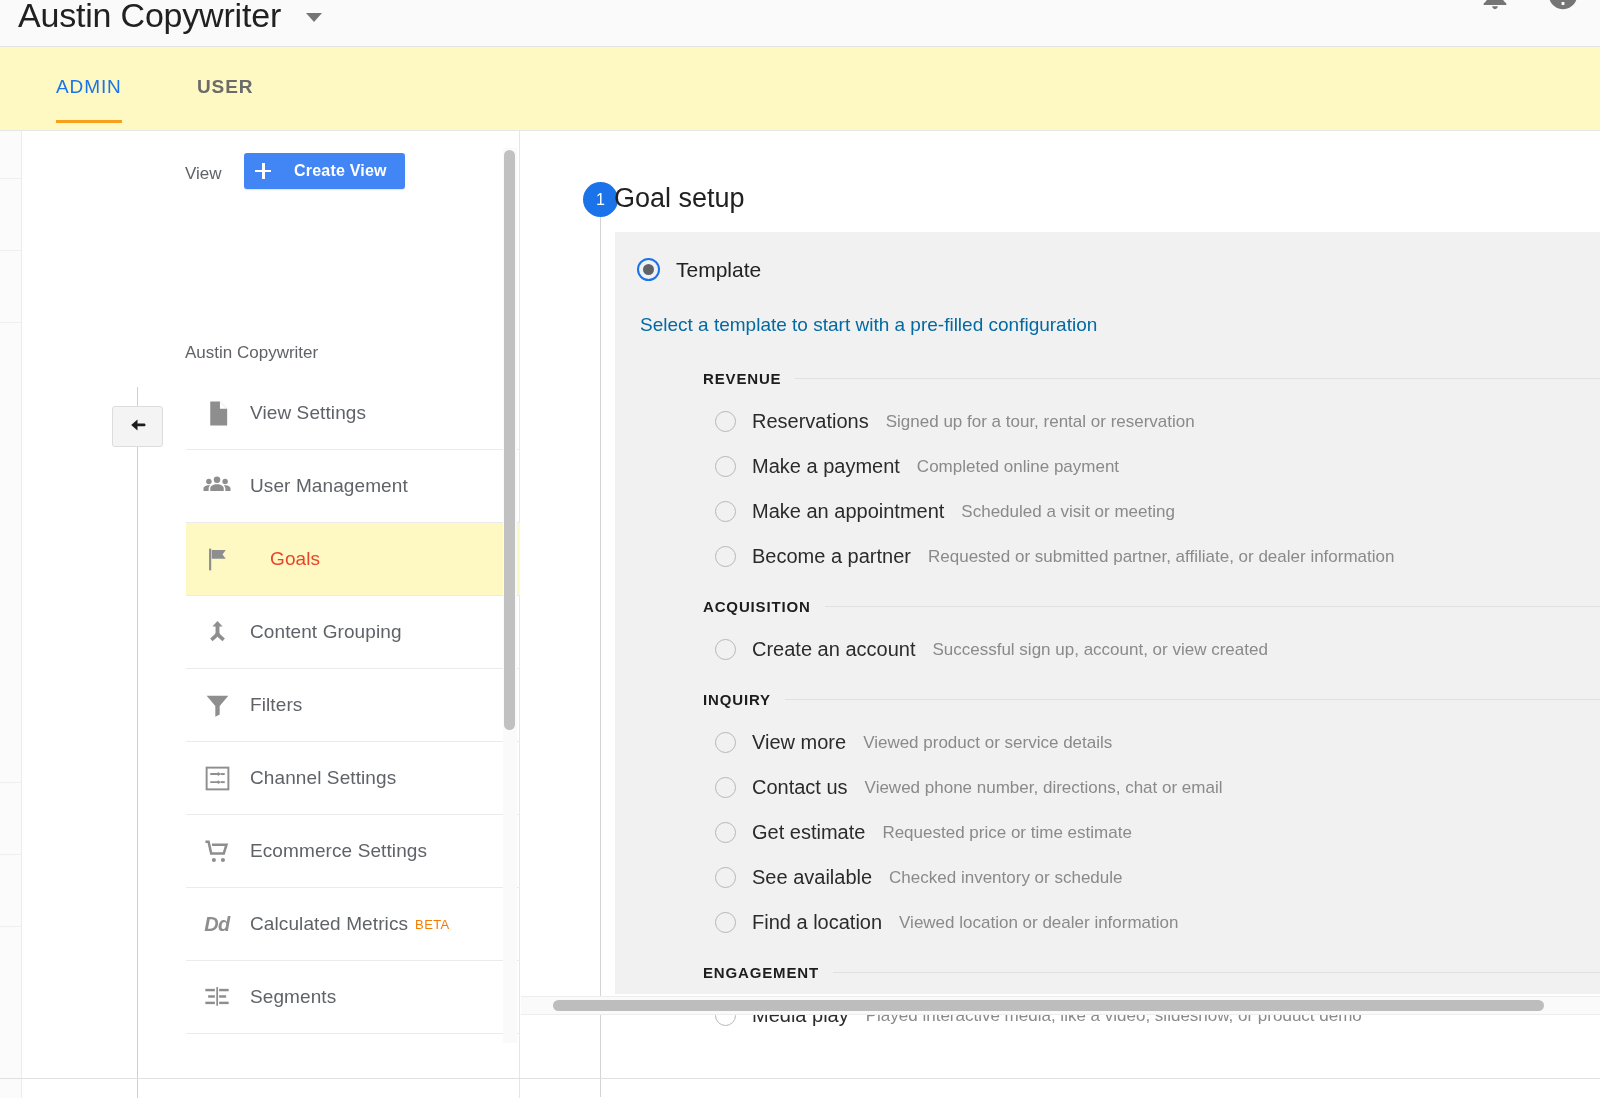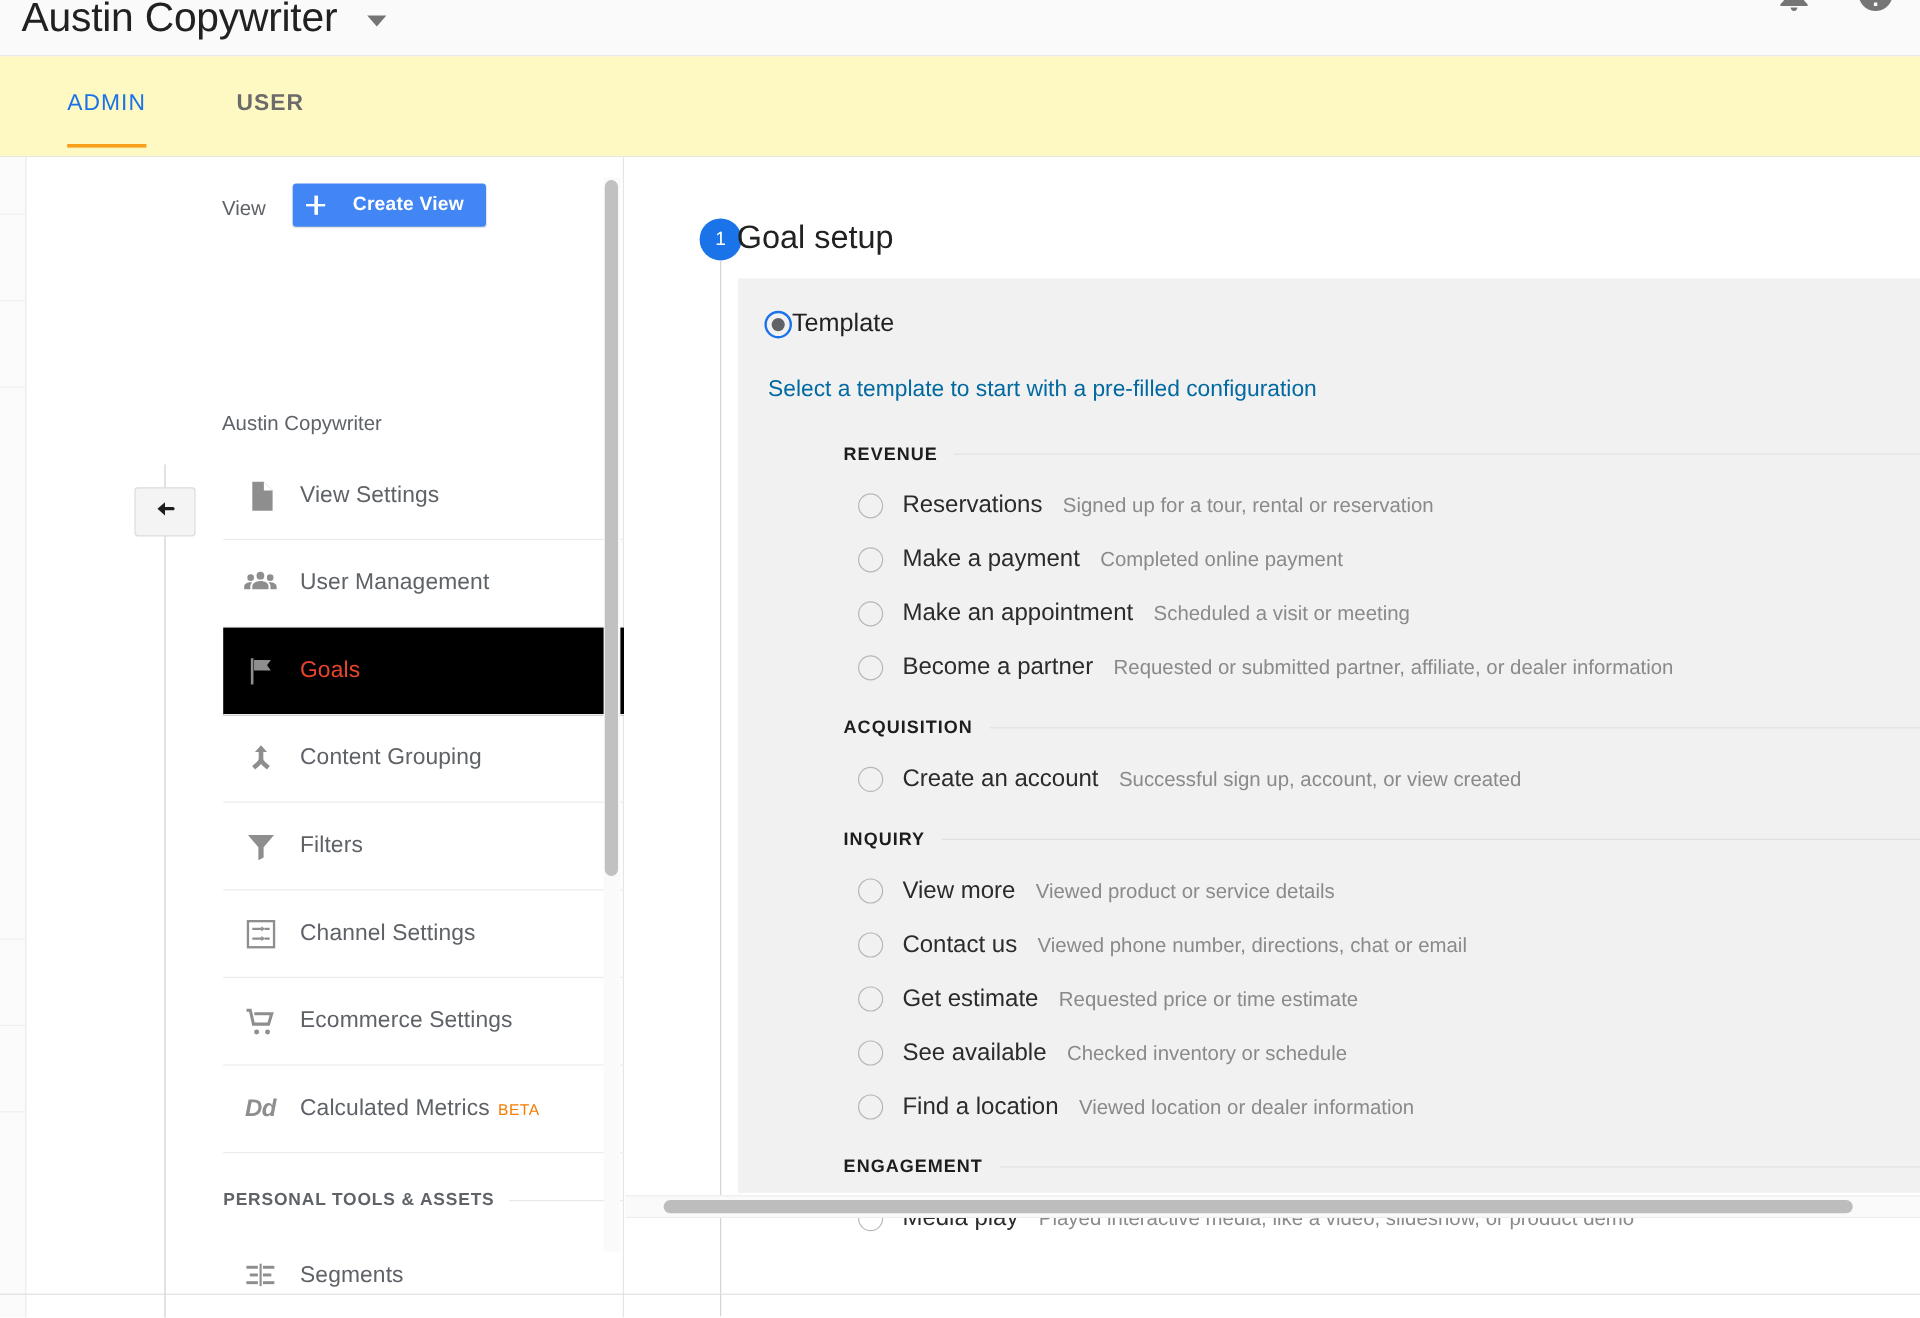--- a/index.html
+++ b/index.html
@@ -91,21 +91,21 @@
     font-size: 17px; color: #5f6368;
   }
 
   .nav-list { position: absolute; left: 163px; top: 246px; width: 334px; }
   .nav-item {
     position: relative; height: 73px;
     display: flex; align-items: center;
     border-bottom: 1px solid #ebebeb;
     cursor: pointer;
   }
-  .nav-item.selected { background: #000000; }
+  .nav-item.selected { background: #fef9c3; gap: 20px; }
   .nav-ico {
     width: 46px; margin-left: 8px; margin-right: 10px;
     display: flex; align-items: center; justify-content: center;
     color: #8e8e8e; flex: none; font-style: italic;
   }
   .nav-ico svg { display: block; }
   .nav-text { font-size: 19px; color: #5f6368; letter-spacing: 0.1px; }
   .nav-item.selected .nav-text { color: #e8442b; }
   .beta-badge { font-size: 13px; color: #f57c00; margin-left: 7px; letter-spacing: 0.4px; }
   .dd-glyph { font-size: 20px; font-weight: bold; color: #8e8e8e; letter-spacing: -0.5px; }
@@ -164,21 +164,21 @@
     font-size: 27px; color: #212121; font-weight: 400;
   }
 
   .card {
     position: absolute; left: 94px; top: 101px;
     width: 985px; height: 762px;
     background: #f1f1f1;
   }
   .radio-row-main {
     position: absolute; left: 22px; top: 26px;
-    display: flex; align-items: flex-end; gap: 0;
+    display: flex; align-items: flex-start; gap: 16px;
   }
   .radio-sel {
     width: 23px; height: 23px; border-radius: 50%;
     border: 2px solid #1a73e8; background: #f1f1f1;
     display: flex; align-items: center; justify-content: center;
     flex: none; cursor: pointer;
   }
   .radio-sel .dot { width: 11px; height: 11px; border-radius: 50%; background: #5f6368; }
   .radio-main-label { font-size: 21px; color: #222; }
 
@@ -361,24 +361,20 @@
       </div>
 
       <div class="nav-item">
         <span class="nav-ico">
           <span class="dd-glyph">Dd</span>
         </span>
         <span class="nav-text">Calculated Metrics</span>
         <span class="beta-badge">BETA</span>
       </div>
 
-      <div class="nav-section">
-        <span class="sec-label">PERSONAL TOOLS &amp; ASSETS</span>
-        <span class="sec-rule"></span>
-      </div>
 
       <div class="nav-item">
         <span class="nav-ico">
           <svg viewBox="0 0 24 24" width="28" height="28" fill="#8e8e8e">
             <rect x="2" y="5" width="8.2" height="2.1"></rect>
               <rect x="4.4" y="10.5" width="5.8" height="2.1"></rect>
             <rect x="2" y="16" width="8.2" height="2.1"></rect>
             <rect x="11.4" y="3.5" width="1.5" height="16"></rect>
             <rect x="13.8" y="5" width="8.2" height="2.1"></rect>
               <rect x="13.8" y="10.5" width="6" height="2.1"></rect>

